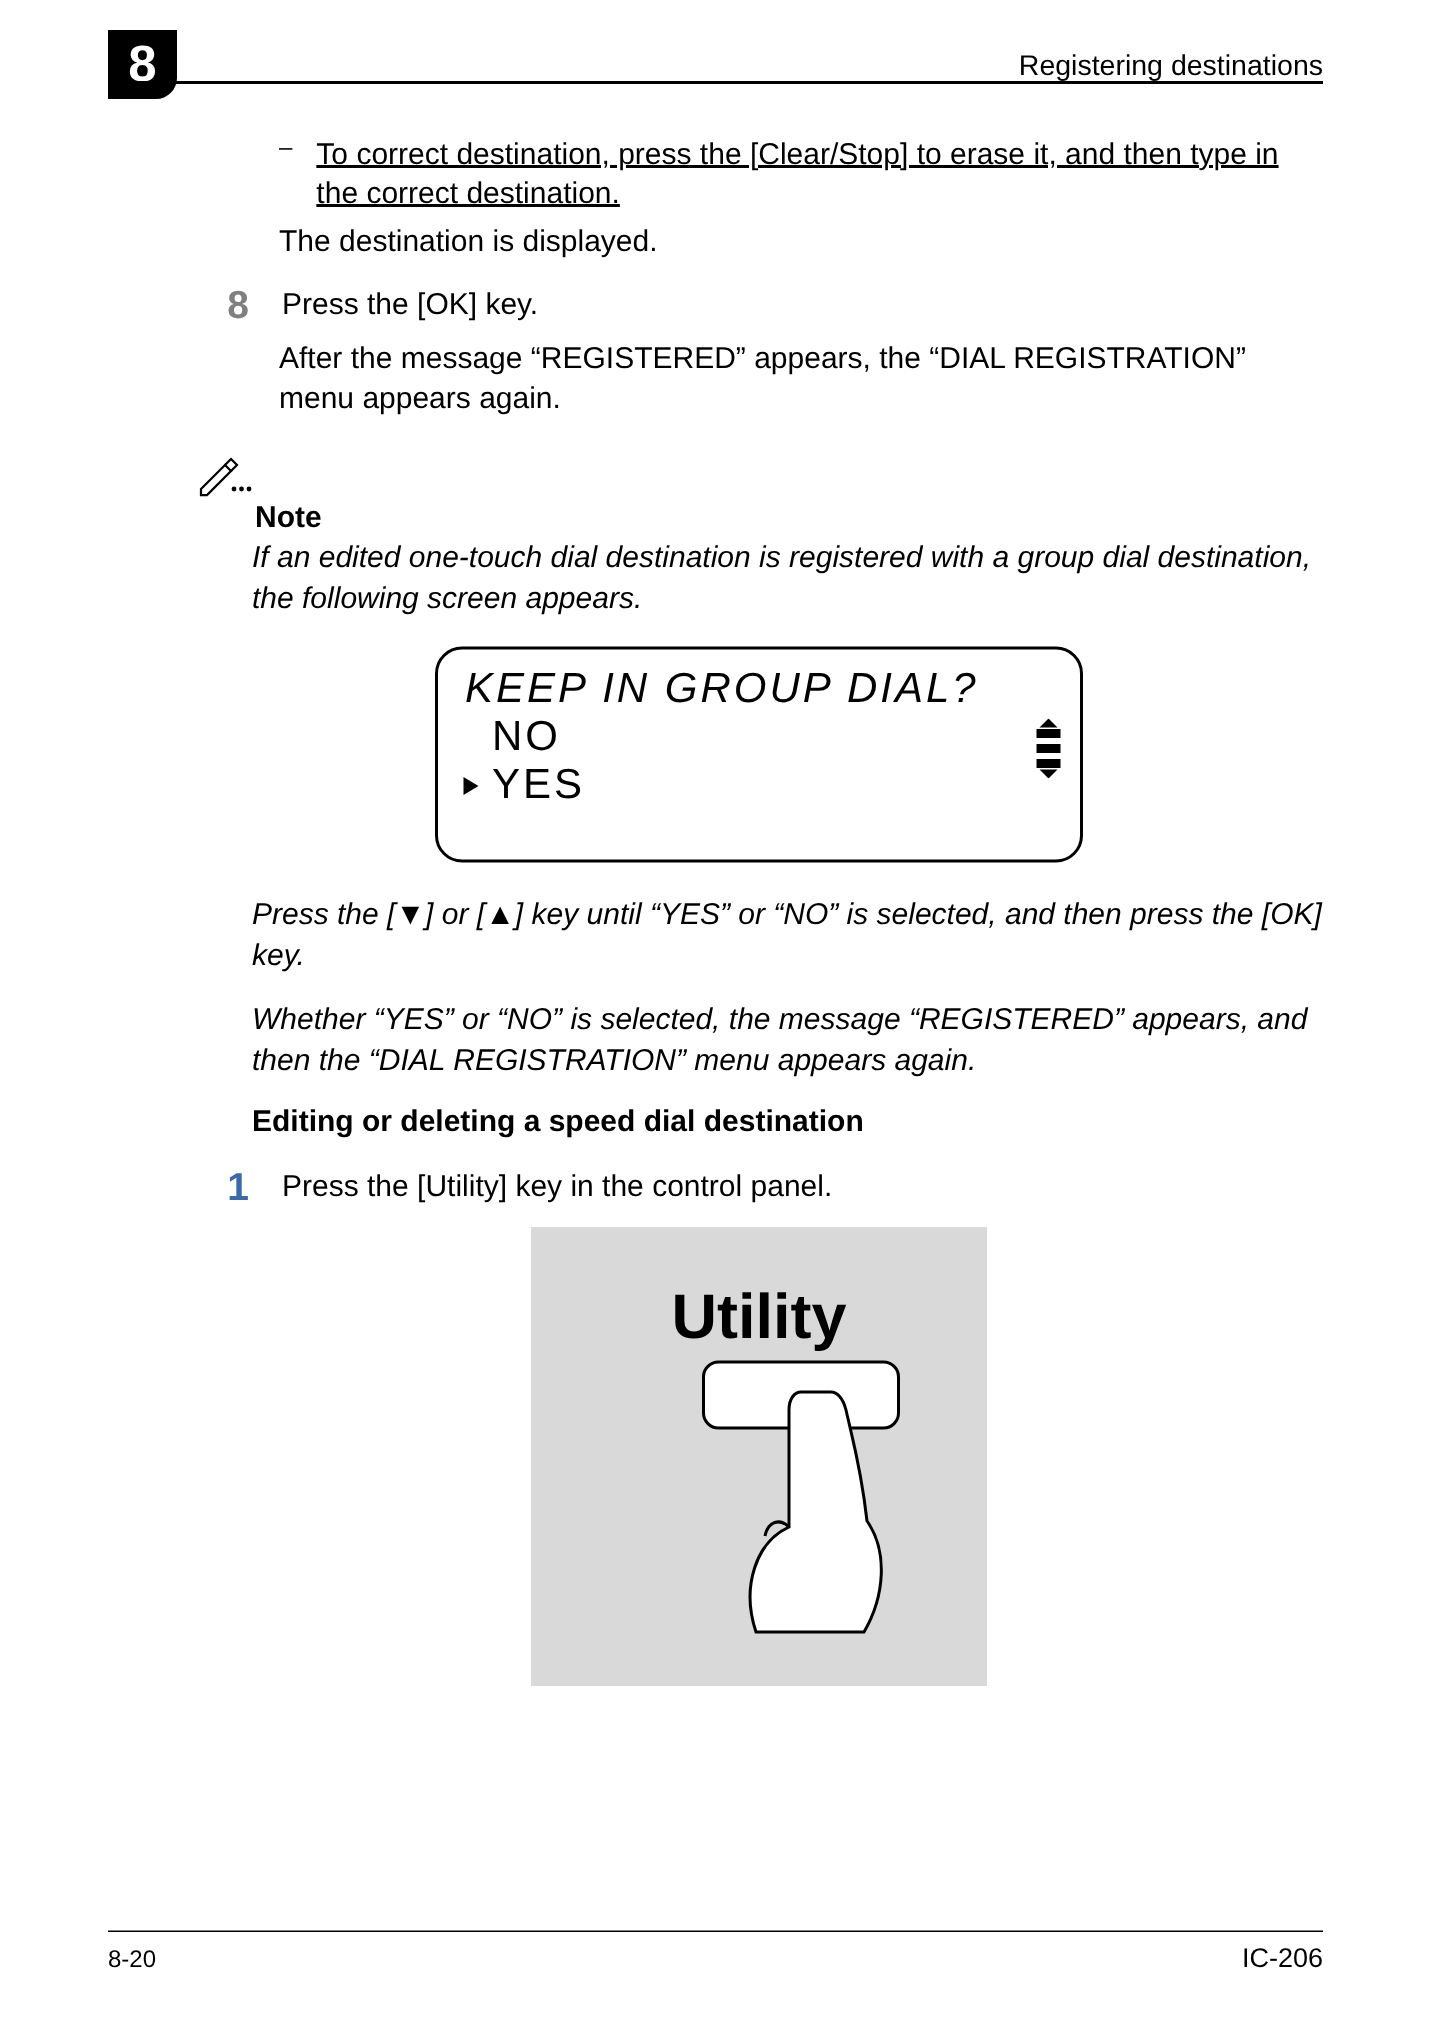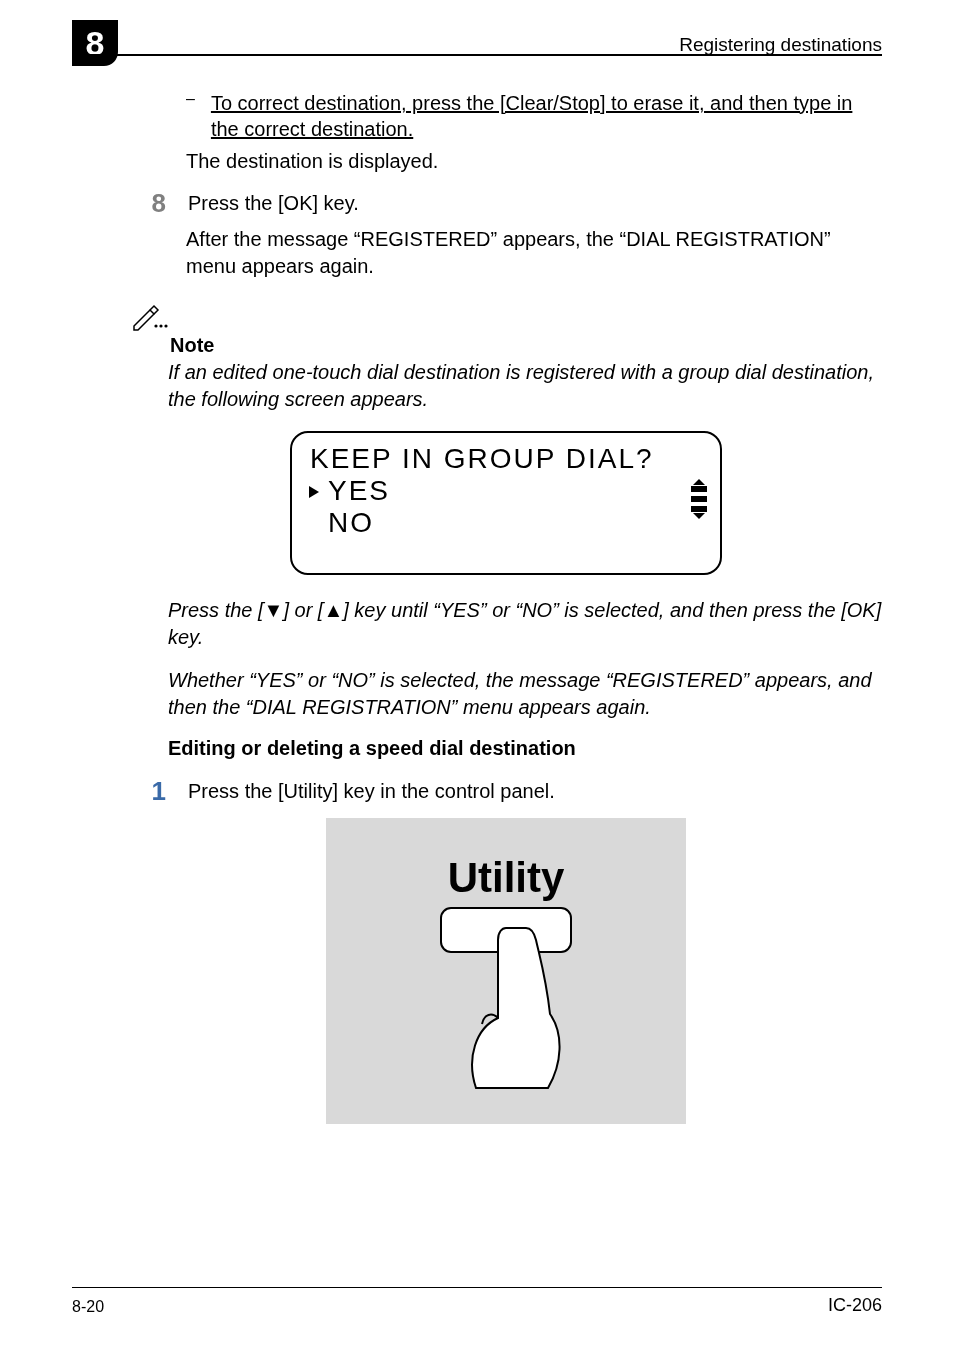--- a/index.html
+++ b/index.html
@@ -145,20 +145,21 @@
     text-align: center;
     vertical-align: middle;
     margin-right: 4px;
   }
   .lcd-line.main {
     justify-content: flex-start;
     padding-left: 4px;
   }
   .lcd-line.main span.w {
     display: inline-block;
+    font-style: italic;
   }
   .lcd-corner-icons {
     position: absolute;
     right: 10px;
     top: 46px;
     width: 20px;
   }
   .lcd-corner-icons svg {
     display: block;
     margin-bottom: 2px;
@@ -172,21 +173,21 @@
   }
   .section-heading {
     margin-left: 38px;
     font-size: 20px;
     font-weight: bold;
     margin-top: 10px;
     margin-bottom: 18px;
   }
   .utility-block {
     margin: 14px auto;
-    width: 360px;
+    width: 304px;
     height: 306px;
     background: #d9d9d9;
     position: relative;
   }
   .utility-label {
     position: absolute;
     top: 36px;
     left: 0;
     width: 100%;
     text-align: center;
@@ -255,30 +256,30 @@
       </div>
       <div class="note-heading">Note</div>
       <div class="note-body">If an edited one-touch dial destination is registered with a group dial destination, the following screen appears.</div>
     </div>
 
     <div class="lcd-box">
       <div class="lcd-line main">
         <span class="w">KEEP IN GROUP DIAL?</span>
       </div>
       <div class="lcd-line">
+        <span class="arrow-glyph"></span>
+        <span>NO</span>
+      </div>
+      <div class="lcd-line">
         <span class="arrow-glyph">
           <svg width="16" height="16" viewBox="0 0 16 16">
               <polygon points="2,2 2,14 12,8" fill="#000"></polygon>
             </svg>
         </span>
         <span>YES</span>
-      </div>
-      <div class="lcd-line">
-        <span class="arrow-glyph"></span>
-        <span>NO</span>
       </div>
       <div class="lcd-corner-icons">
         <svg width="18" height="14" viewBox="0 0 18 14">
           <rect x="1" y="7" width="16" height="6" fill="#000"></rect>
           <polygon points="9,0 3,6 15,6" fill="#000"></polygon>
         </svg>
         <svg width="18" height="8" viewBox="0 0 18 8">
           <rect x="1" y="1" width="16" height="6" fill="#000"></rect>
         </svg>
         <svg width="18" height="14" viewBox="0 0 18 14">

